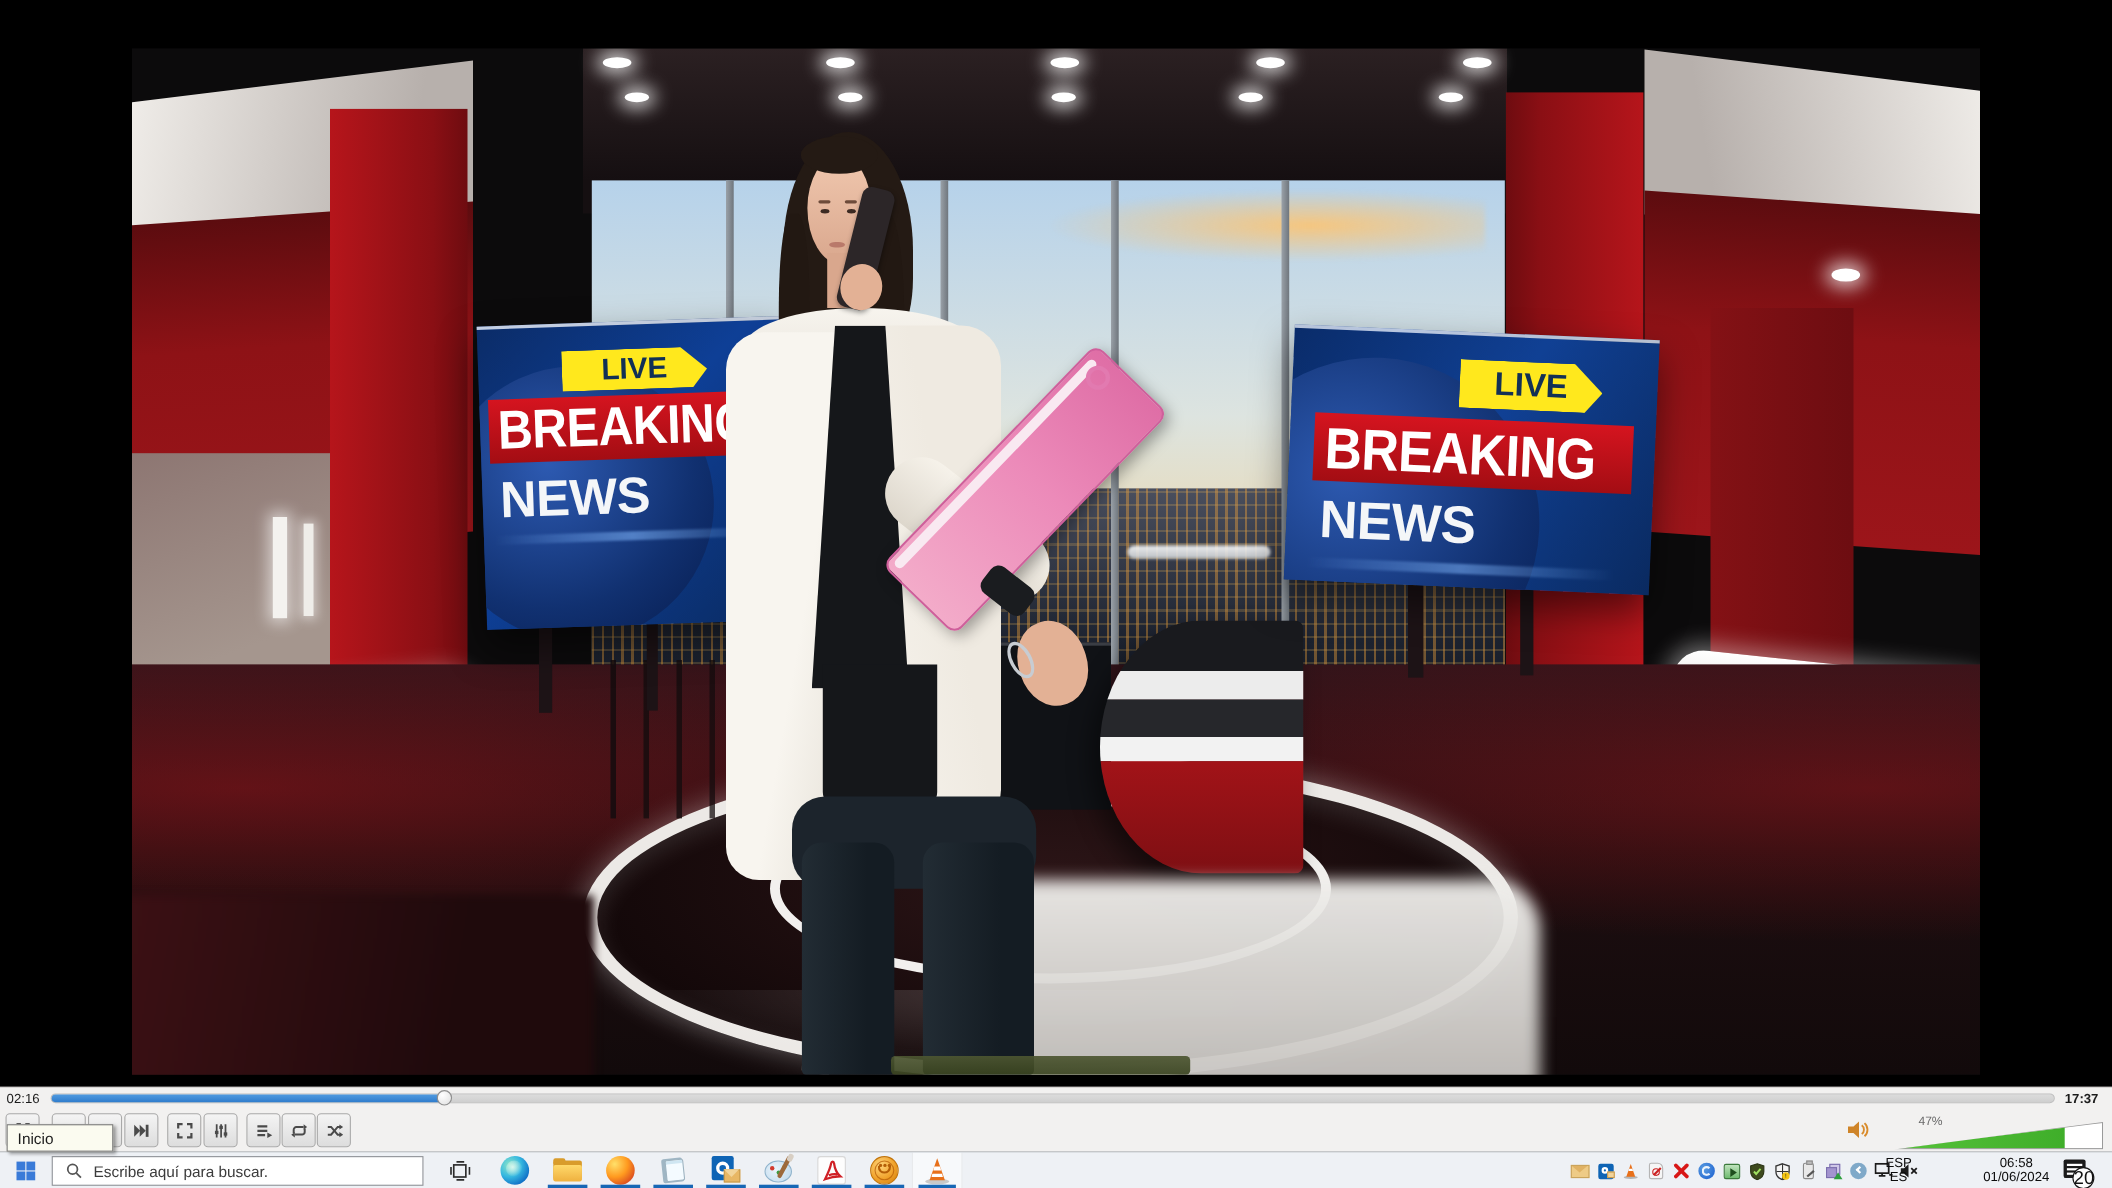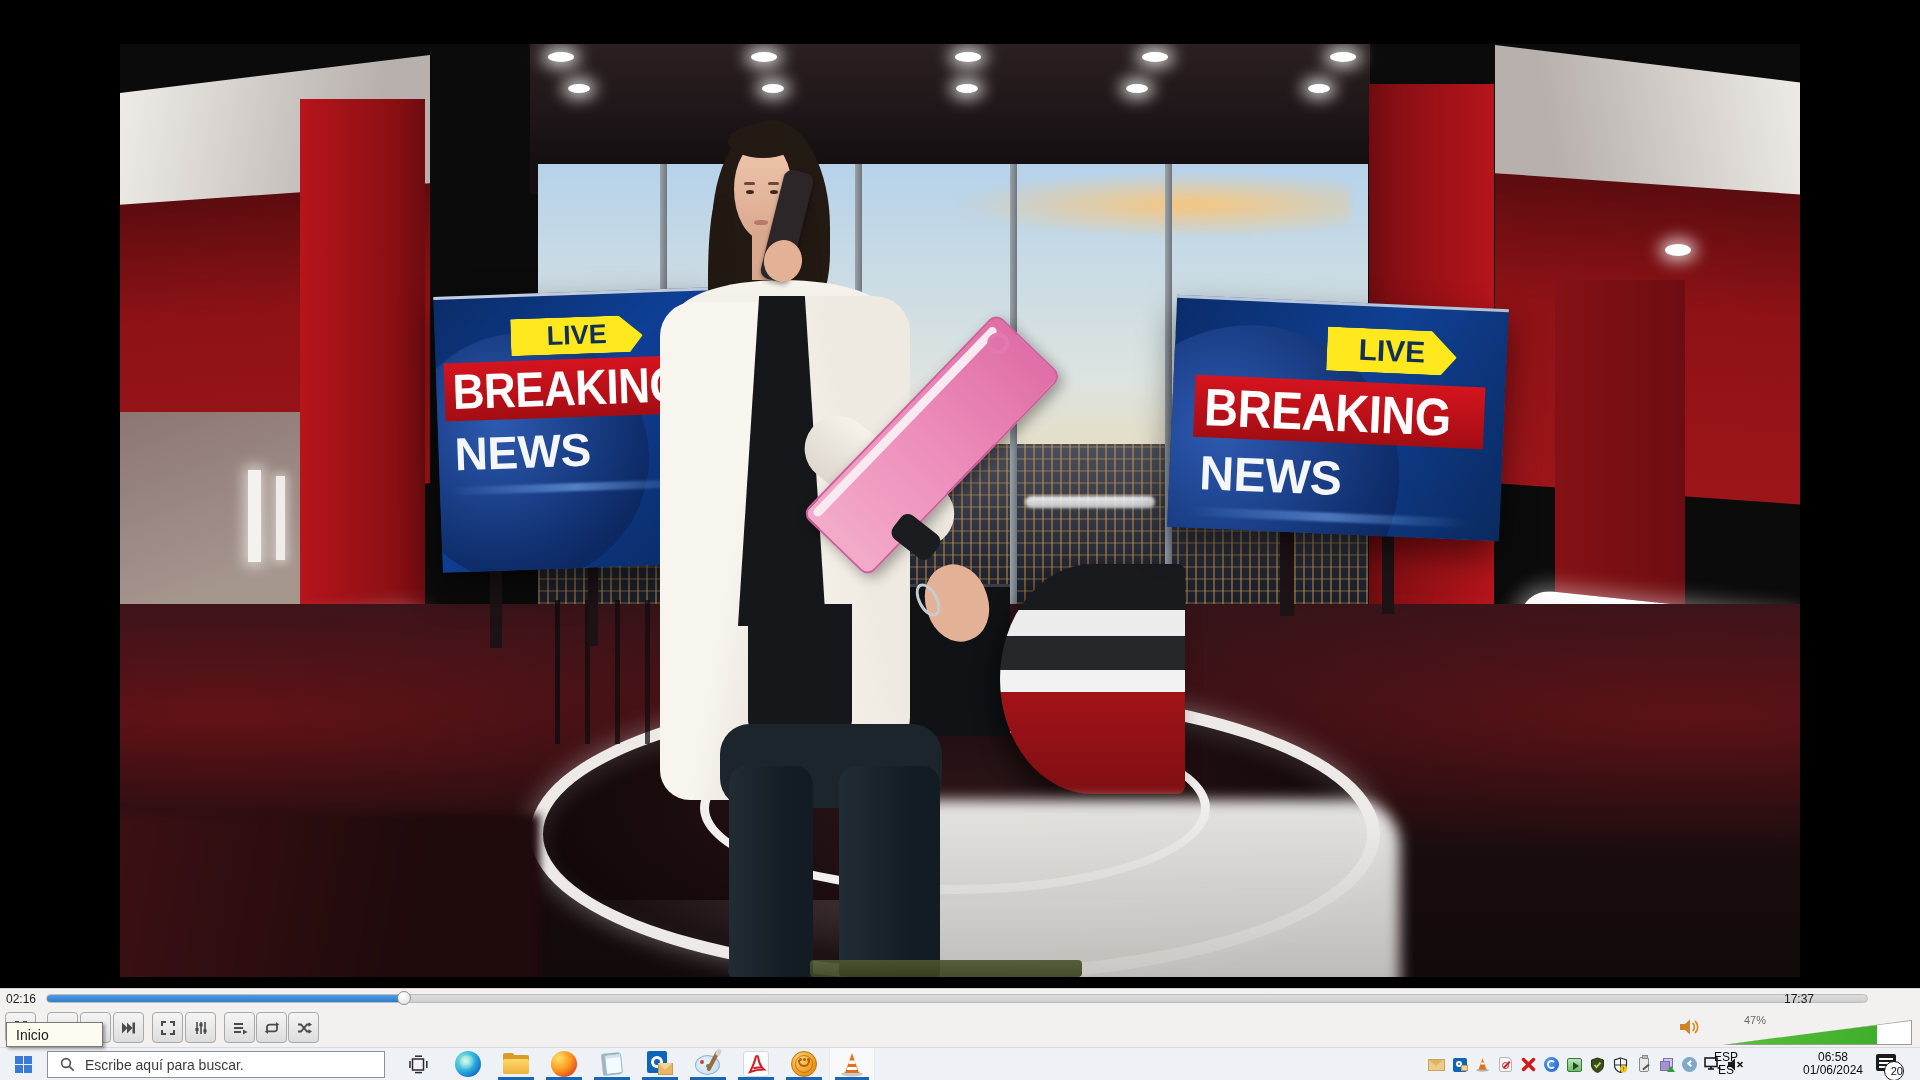--- a/index.html
+++ b/index.html
@@ -61,21 +61,21 @@
   .win-logo{position:absolute;left:15px;top:8px;width:17px;height:17px;display:grid;grid-template-columns:8px 8px;grid-template-rows:8px 8px;gap:1px;}
   .win-logo i{background:#3a7bd8;}
   .searchbox{position:absolute;left:47px;top:3px;width:338px;height:27px;background:#ffffff;border:1px solid #8d9096;display:flex;align-items:center;}
   .searchbox input{border:none;outline:none;flex:1;font-size:14px;font-family:"Liberation Sans",sans-serif;color:#333;background:transparent;}
   .searchbox input::placeholder{color:#3c3c3c;opacity:1;}
   .tb-cell{position:absolute;top:0;width:46px;height:32px;display:flex;align-items:center;justify-content:center;}
   .runline{position:absolute;bottom:0;left:5px;right:5px;height:3px;background:#1767b5;}
   .active-cell{background:rgba(255,255,255,.55);border-left:1px solid rgba(0,0,0,.06);border-right:1px solid rgba(0,0,0,.06);}
   .tray-ico{position:absolute;top:8px;width:17px;height:17px;display:flex;align-items:center;justify-content:center;}
   .tray-txt{position:absolute;font-size:12px;color:#0c0c0c;text-align:center;line-height:13px;}
-  .badge{position:absolute;width:20px;height:20px;border-radius:50%;background:#fdfdfd;border:1.5px solid #161616;display:flex;align-items:center;justify-content:flex-end;font-size:11px;color:#111;}
+  .badge{position:absolute;width:20px;height:20px;border-radius:50%;background:#fdfdfd;border:1.5px solid #161616;display:flex;align-items:center;justify-content:flex-start;font-size:17px;color:#111;}
 
   
   .circle{border-radius:50%;}
   .fol-back{position:absolute;left:0;top:3px;width:26px;height:18px;background:#d99c2b;border-radius:2px;}
   .fol-front{position:absolute;left:0;top:7px;width:26px;height:15px;background:linear-gradient(#ffd96b,#efb13f);border-radius:2px;}
 </style>
 </head>
 <body>
 
 <div class="screen">
@@ -226,21 +226,21 @@
 
    </div>
   </div>
 
   <div class="controller">
     <span class="time" style="left:6px;">02:16</span>
     <div class="seek-track">
       <div class="seek-fill" style=";width:19.6%"></div>
       <div class="seek-handle" style=";left:calc(19.6% - 7px)"></div>
     </div>
-    <span class="time" style="left:1784px;">17:37</span>
+    <span class="time" style="left:1877px;font-weight:bold;">17:37</span>
 
     <div class="ctl-btn" style="left:5px;">
       <span style="display:flex;gap:4px;">
           <i style="width:4px;height:13px;background:#4a4a4a;display:block;"></i>
           <i style="width:4px;height:13px;background:#4a4a4a;display:block;"></i>
         </span>
     </div>
     <div class="ctl-btn" style="left:47px;">
       <svg width="16" height="16" viewBox="0 0 16 16">
           <rect x="2" y="2.5" width="2.5" height="11" fill="#4a4a4a"></rect>

